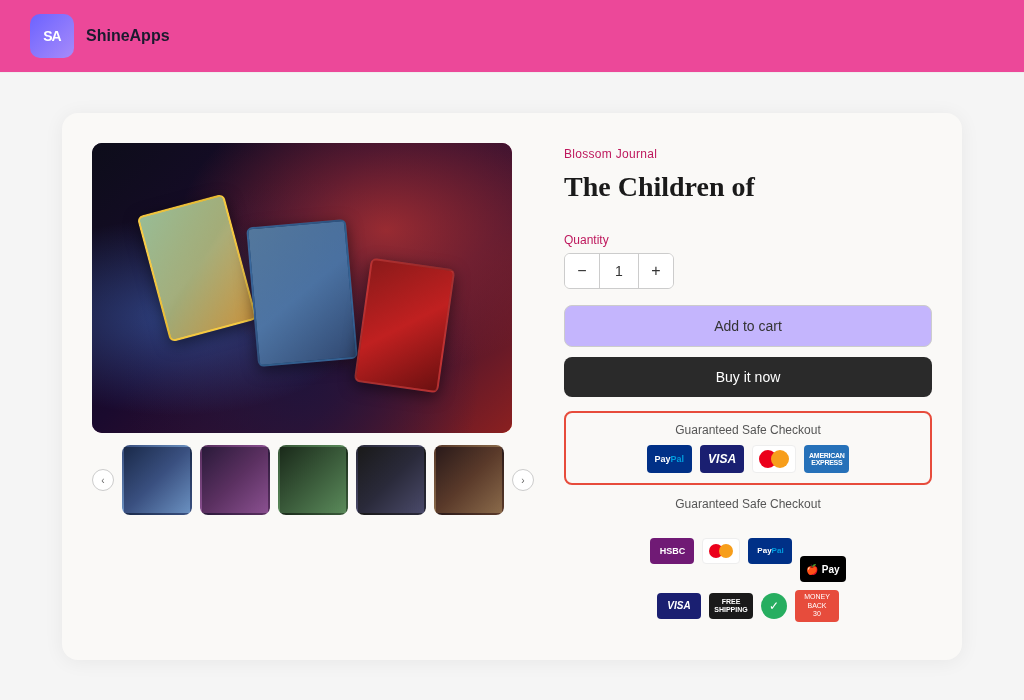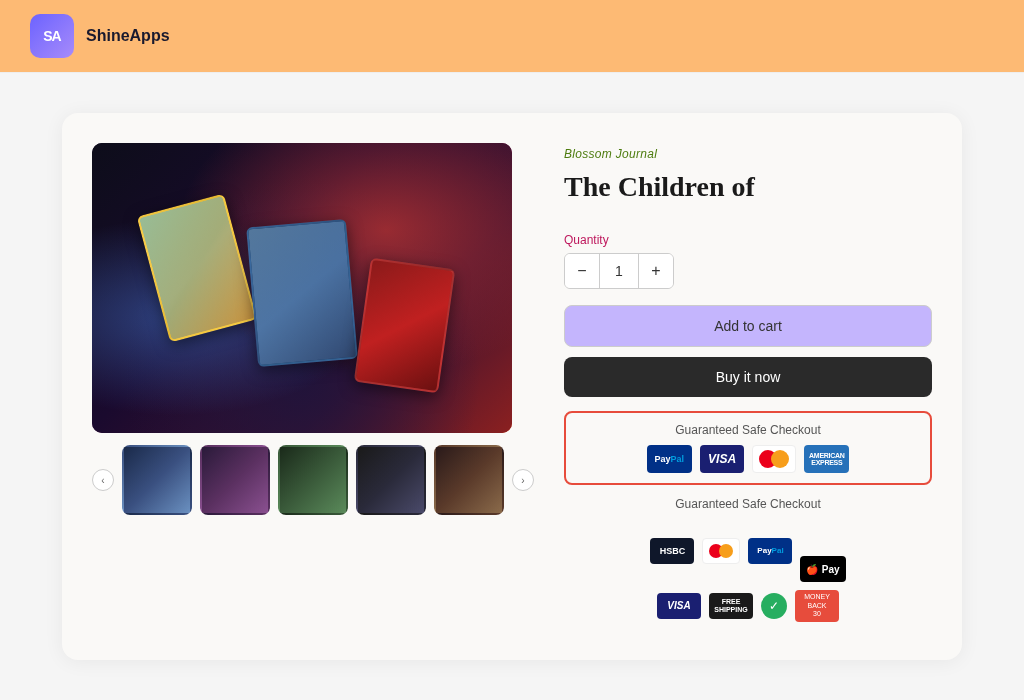--- a/index.html
+++ b/index.html
@@ -5,21 +5,21 @@
     * { box-sizing: border-box; margin: 0; padding: 0; }
     body {
       font-family: -apple-system, BlinkMacSystemFont, 'Segoe UI', sans-serif;
       background: #f5f5f5;
       width: 1024px;
       height: 700px;
       overflow: hidden;
     }
 
     .header {
-      background: #fdba74;
+      background: #ec4899;
       padding: 14px 30px;
       display: flex;
       align-items: center;
       gap: 12px;
       border-bottom: 1px solid #eee;
     }
 
     .logo-icon {
       width: 44px;
       height: 44px;
@@ -180,24 +180,23 @@
     .thumb-4 { background: linear-gradient(135deg, #1a1a1a, #2a2a3a, #4a4a6a); }
     .thumb-5 { background: linear-gradient(135deg, #2a1a1a, #5a3a2a, #8a6a4a); }
 
     .right-panel {
       flex: 1;
       padding-top: 4px;
     }
 
     .brand-label {
       font-size: 12px;
-      color: #4d7c0f;
+      color: #be185d;
       margin-bottom: 8px;
       letter-spacing: 0.3px;
-      font-style: italic;
     }
 
     .product-title {
       font-size: 28px;
       font-weight: 600;
       color: #1a1a1a;
       line-height: 1.3;
       margin-bottom: 28px;
       font-family: Georgia, serif;
     }
@@ -384,21 +383,21 @@
       padding: 3px 6px;
       font-size: 9px;
       font-weight: 700;
       height: 26px;
       display: flex;
       align-items: center;
       justify-content: center;
     }
 
     .hsbc-badge {
-      background: #0f172a;
+      background: #701a75;
       color: #fff;
       min-width: 44px;
     }
 
     .mc2-badge {
       background: #fff;
       border: 1px solid #eee;
       display: flex;
       align-items: center;
       gap: 2px;

